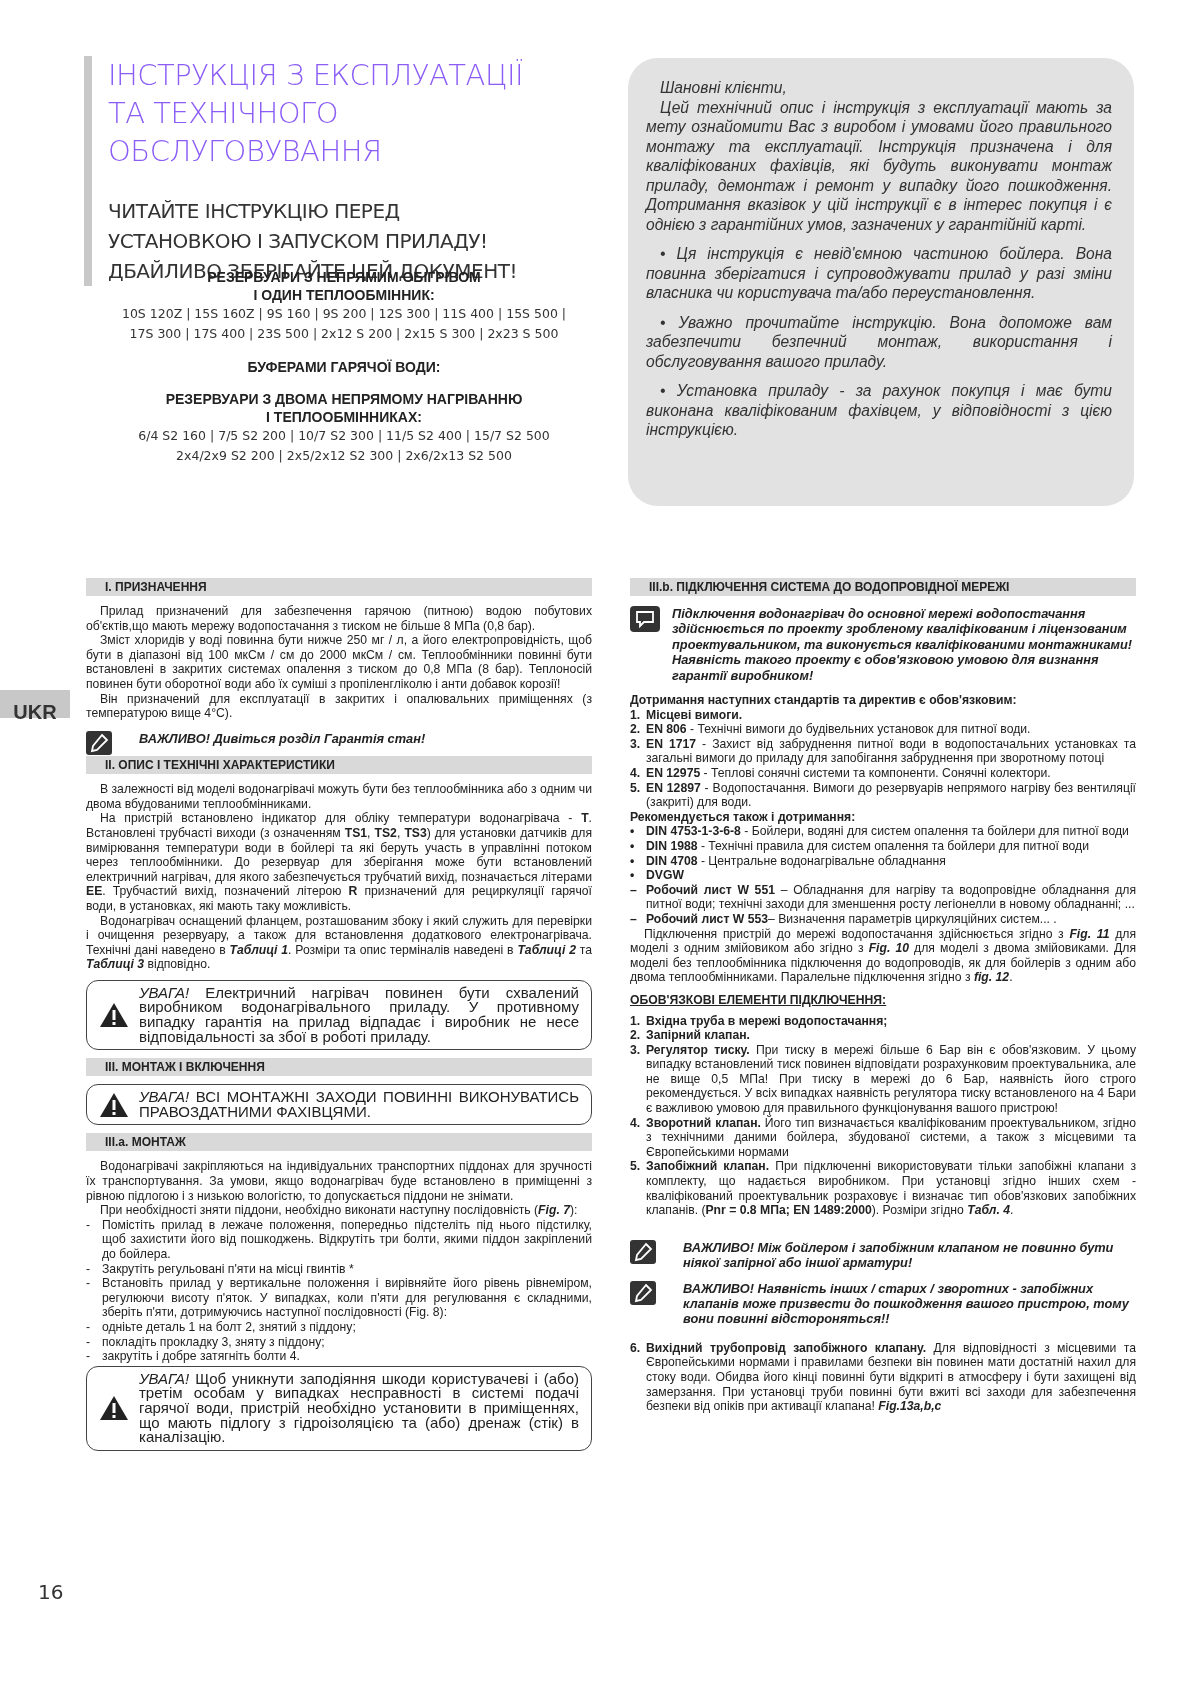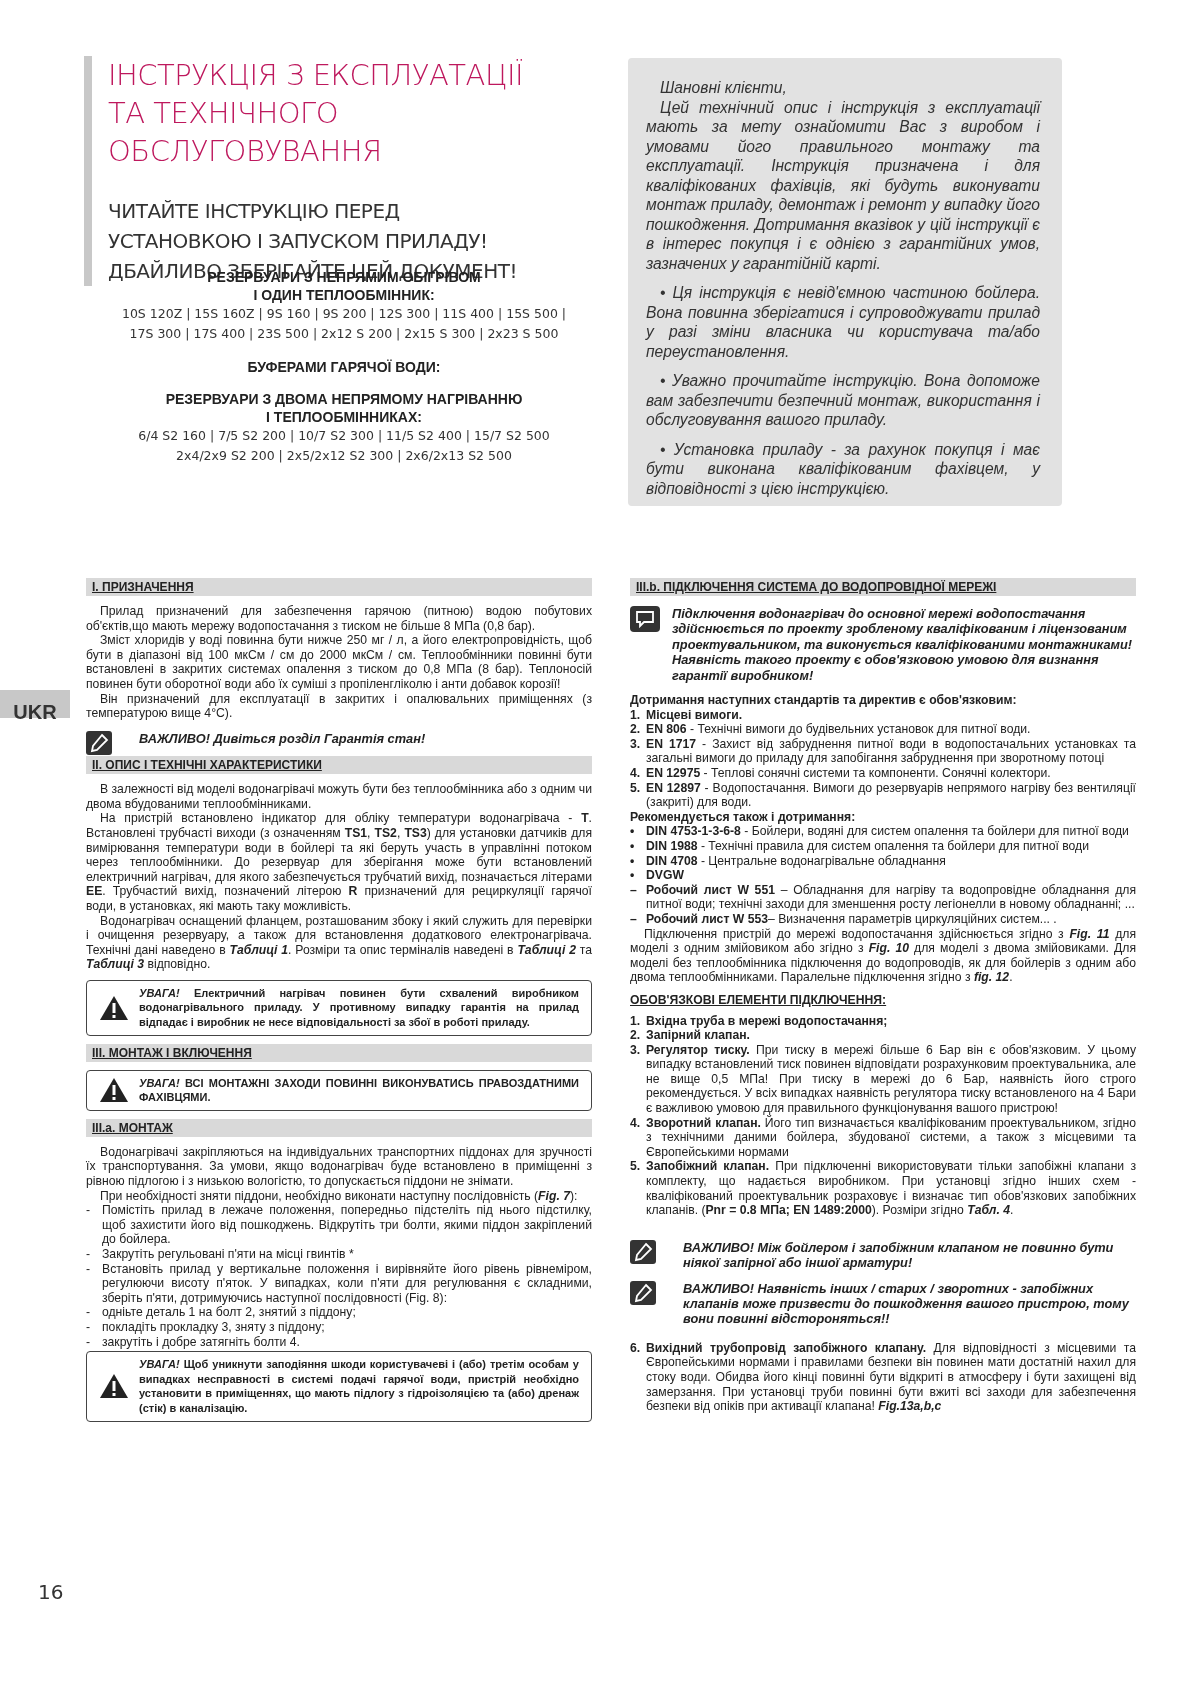--- a/index.html
+++ b/index.html
@@ -1,42 +1,42 @@
 <!DOCTYPE html>
 <html><head>
 <meta charset="utf-8">
 <style>
   * { box-sizing: border-box; margin: 0; padding: 0; }
   html, body { width: 1191px; height: 1684px; background: #fff; }
   body { position: relative; font-family: "Liberation Sans", sans-serif; color: #222; overflow: hidden; }
 
   .title-block { position: absolute; left: 84px; top: 56px; width: 500px; border-left: 8px solid #c8c8c8; padding-left: 16px; }
-  .main-title { font-family: "DejaVu Sans", sans-serif; font-weight: 300; font-size: 29px; line-height: 38px; color: #be185d; letter-spacing: -0.5px; }
+  .main-title { font-family: "DejaVu Sans", sans-serif; font-weight: 300; font-size: 29px; line-height: 38px; color: #8b5cf6; letter-spacing: -0.5px; }
   .sub-title { margin-top: 26px; font-family: "DejaVu Sans", sans-serif; font-size: 20px; line-height: 30px; color: #333; letter-spacing: -0.5px; }
 
   .models { position: absolute; left: 84px; top: 268px; width: 520px; text-align: center; }
   .models .grp-title { font-weight: bold; font-size: 14px; line-height: 18px; margin-top: 14px; color: #222; }
   .models .grp-title:first-child { margin-top: 0; }
   .models .grp-list { font-family: "DejaVu Sans", sans-serif; font-size: 12.5px; line-height: 20px; color: #333; }
 
-  .intro-box { position: absolute; left: 628px; top: 58px; width: 434px; height: 448px; background: #e2e2e2; border-radius: 4px; padding: 20px 22px 0 18px; }
+  .intro-box { position: absolute; left: 628px; top: 58px; width: 506px; height: 448px; background: #e2e2e2; border-radius: 30px; padding: 20px 22px 0 18px; }
   .intro-box p { font-style: italic; font-size: 15.6px; line-height: 19.5px; color: #333; text-align: justify; }
   .intro-box p.indent { text-indent: 14px; margin-top: 10px; }
 
   .lang-tab { position: absolute; left: 0; top: 690px; width: 70px; height: 28px; background: #c8c8c8; color: #333; font-weight: bold; font-size: 20px; line-height: 44px; text-align: center; }
   .page-num { position: absolute; left: 38px; top: 1580px; font-family: "DejaVu Sans", sans-serif; font-size: 20px; color: #333; }
 
   .col { position: absolute; width: 506px; font-size: 12.2px; line-height: 14.6px; color: #222; }
   .col-left { left: 86px; top: 570px; }
   .col-right { left: 630px; top: 570px; }
 
-  .sec-head { background: #d9d9d9; font-weight: bold; font-size: 12px; height: 18px; line-height: 18px; padding-left: 6px; margin: 8px 0; color: #222; text-decoration: underline; }
+  .sec-head { background: #d9d9d9; font-weight: bold; font-size: 12px; height: 18px; line-height: 18px; padding-left: 19px; margin: 8px 0; color: #222; }
   .para { text-align: justify; text-indent: 14px; }
 
-  .warn-box { border: 1.5px solid #444; border-radius: 4px; padding: 5px 12px 5px 52px; position: relative; margin: 8px 0; font-weight: bold; font-size: 11px; line-height: 14.6px; text-align: justify; }
+  .warn-box { border: 1.5px solid #444; border-radius: 12px; padding: 5px 12px 5px 52px; position: relative; margin: 8px 0; font-weight: normal; font-size: 15px; line-height: 14.6px; text-align: justify; }
   .warn-box .warn-icon { position: absolute; left: 12px; top: 50%; transform: translateY(-50%); width: 30px; height: 26px; }
   .important { position: relative; padding-left: 53px; margin: 10px 0; font-weight: bold; font-style: italic; font-size: 12.8px; line-height: 15.4px; }
   .important .pen-icon { position: absolute; left: 0; top: 0; width: 26px; height: 24px; }
   .important.chat { padding-left: 42px; }
 
   ol.plain, ul.plain { list-style: none; }
   .li { position: relative; padding-left: 16px; text-align: justify; }
   .li .m { position: absolute; left: 0; top: 0; font-weight: bold; }
   .li.dash .m { font-weight: normal; }
   .b { font-weight: bold; }

